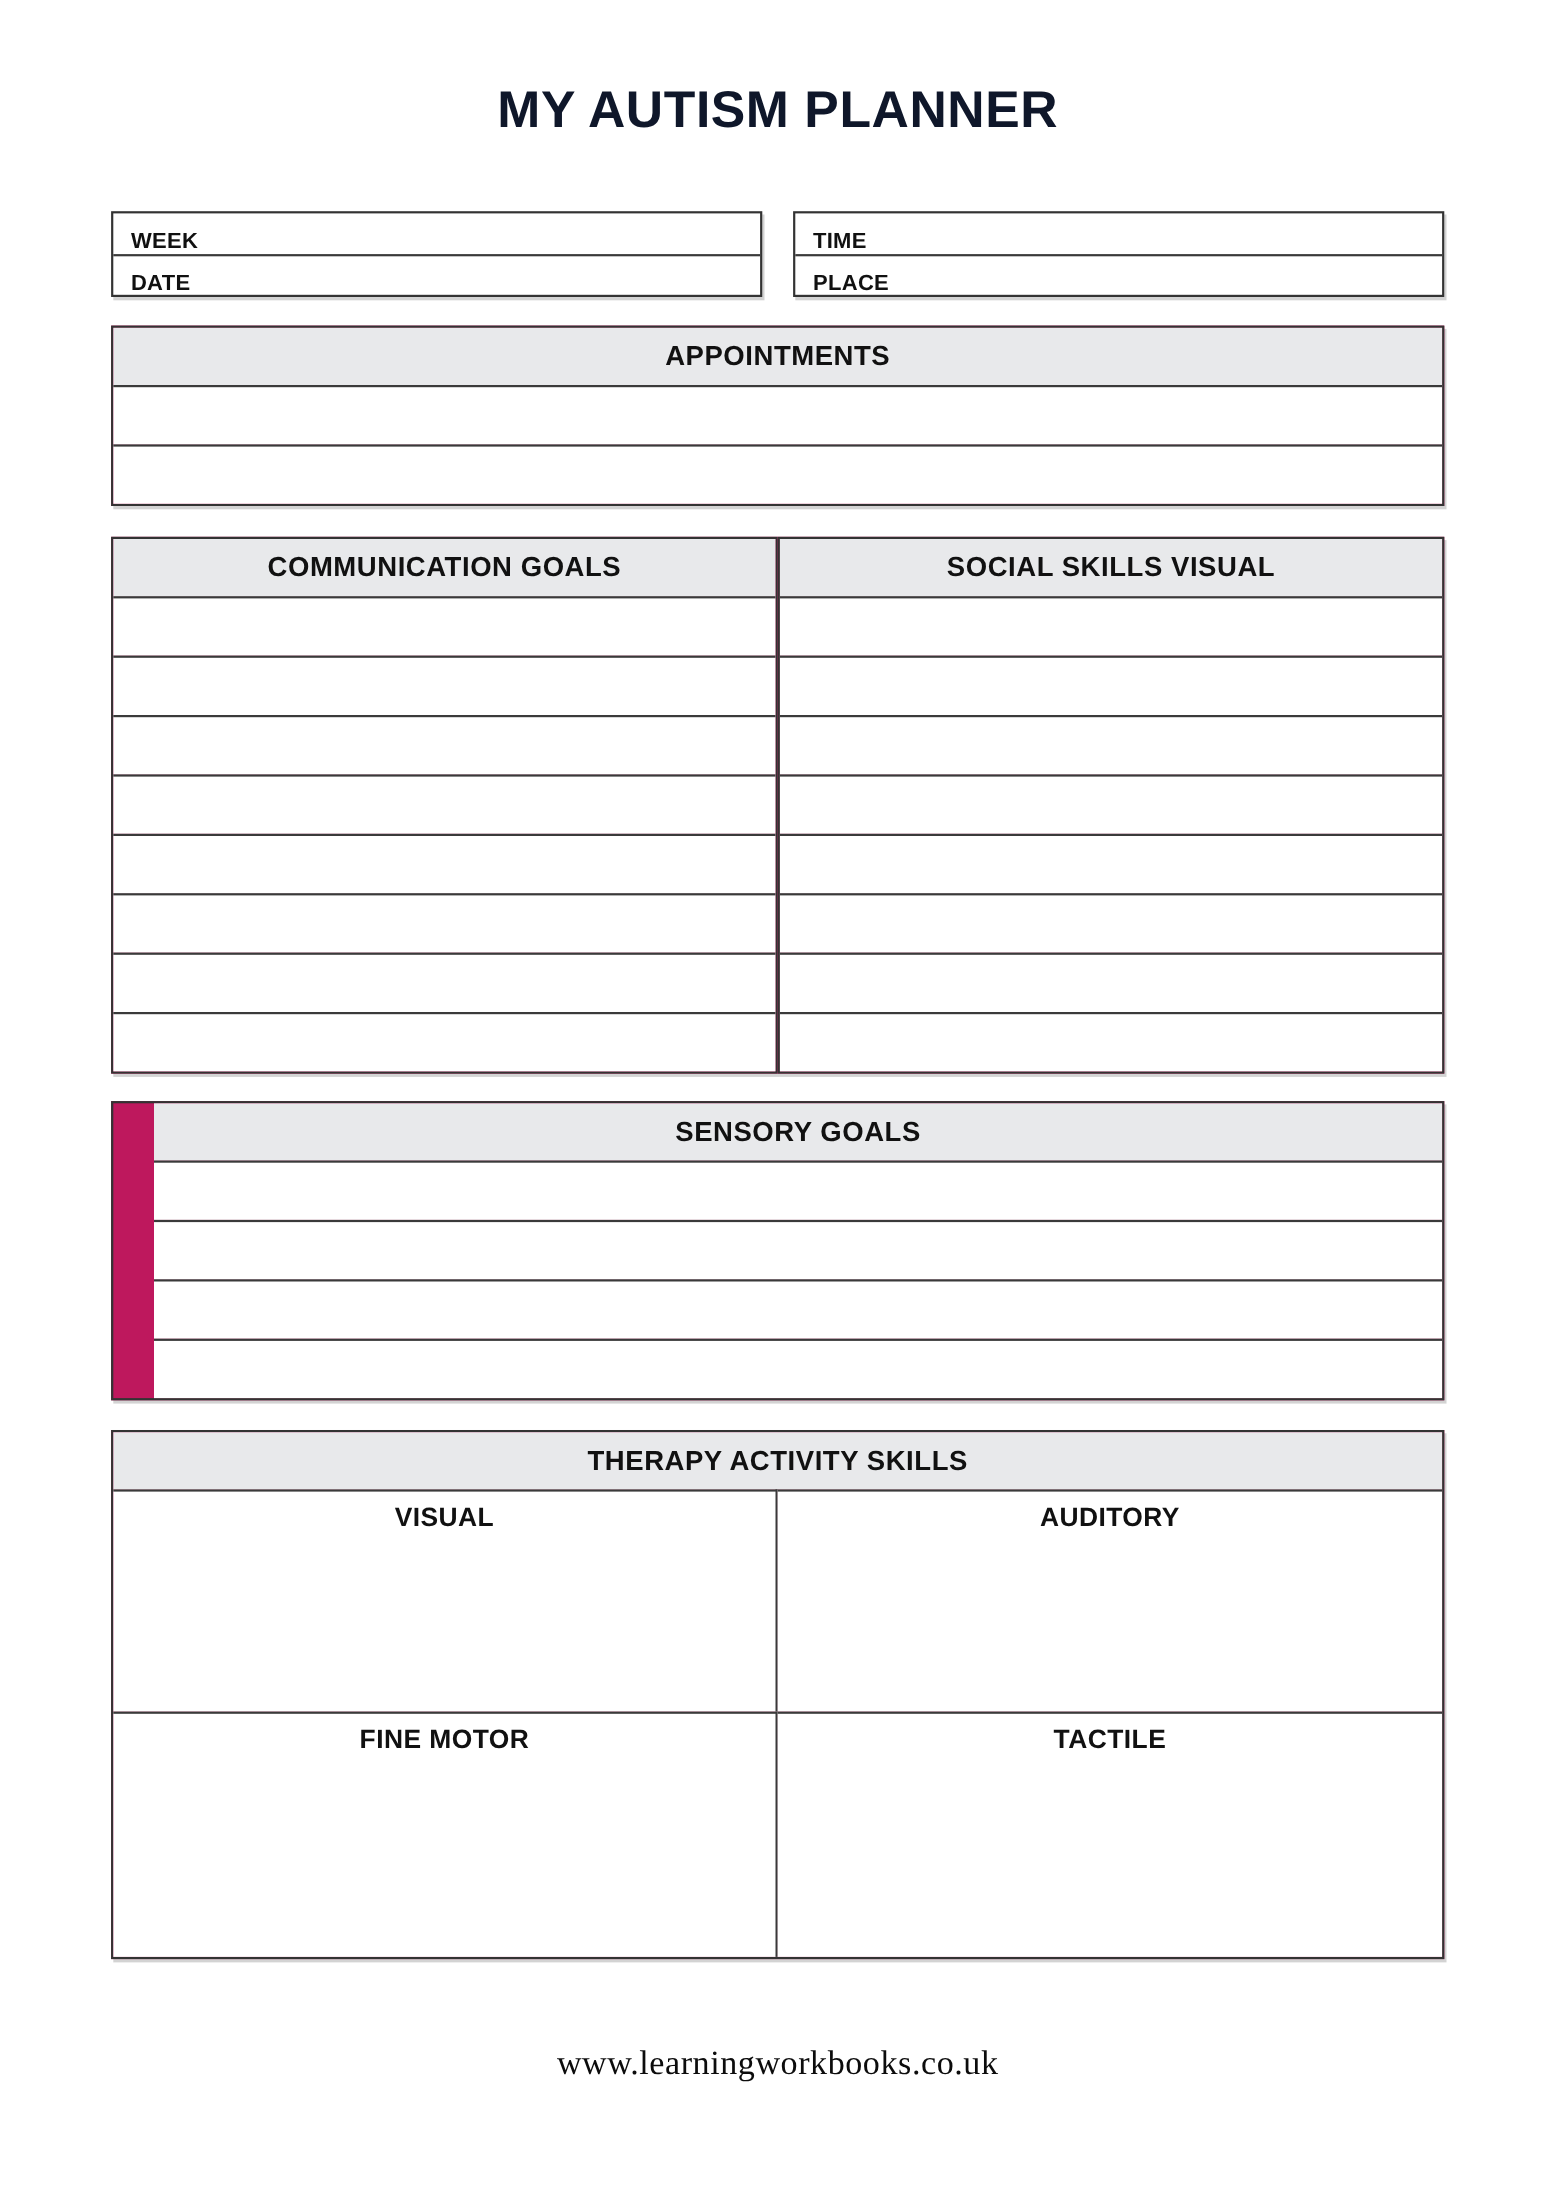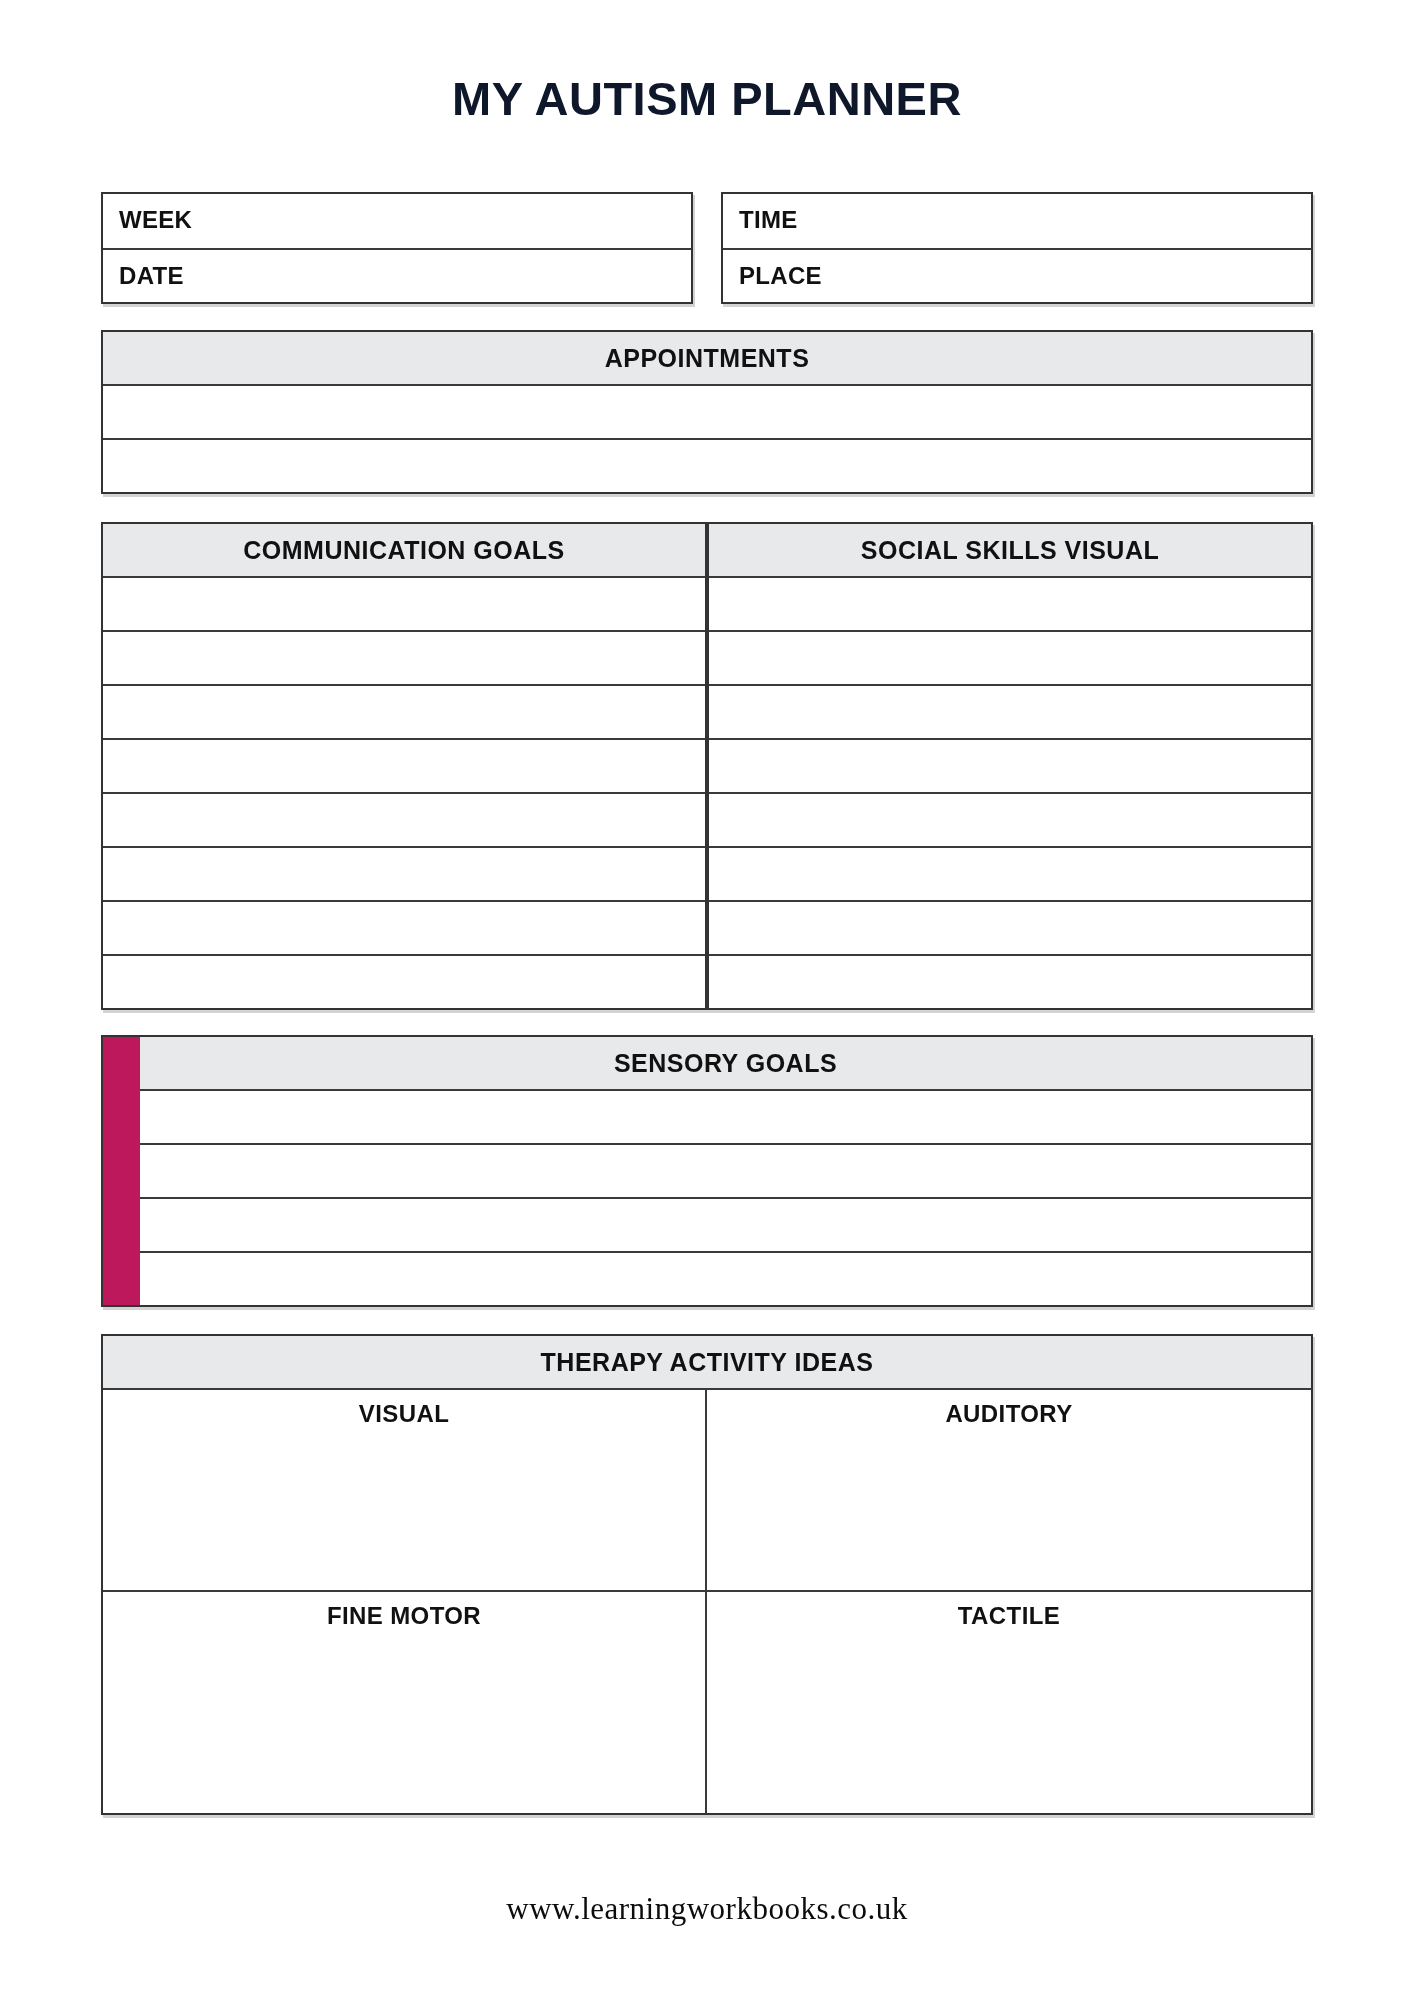--- a/index.html
+++ b/index.html
@@ -36,24 +36,24 @@
     gap: 28px;
     margin-top: 68px;
   }
   .info-box {
     flex: 1;
     border: 2px solid var(--border);
     background: #ffffff;
     box-shadow: 2px 3px 0 rgba(130,130,130,0.35);
   }
   .info-box .field-row {
-    height: 54px;
+    height: 37px;
     line-height: 51px;
     padding-left: 16px;
-    font-size: 24px;
+    font-size: 20px;
     font-weight: 700;
     letter-spacing: 0.3px;
   }
   .info-box .field-row + .field-row {
     border-top: 2px solid var(--inner-line);
   }
   
   .section-box {
     border: 2px solid var(--border);
     background: #be185d;
@@ -177,21 +177,21 @@
       <div class="sec-header">SENSORY GOALS</div>
       <div class="rows">
           <div class="row"></div>
           <div class="row"></div>
           <div class="row"></div>
           <div class="row"></div>
         </div>
     </div>
 
     <div class="section-box therapy">
-      <div class="sec-header">THERAPY ACTIVITY IDEAS</div>
+      <div class="sec-header">THERAPY ACTIVITY SKILLS</div>
       <div class="quad-grid">
         <div class="quad-cell row-top col-left">
           <span>VISUAL</span>
         </div>
         <div class="quad-cell row-top">
           <span>AUDITORY</span>
         </div>
         <div class="quad-cell row-bottom col-left">
           <span>FINE MOTOR</span>
         </div>

